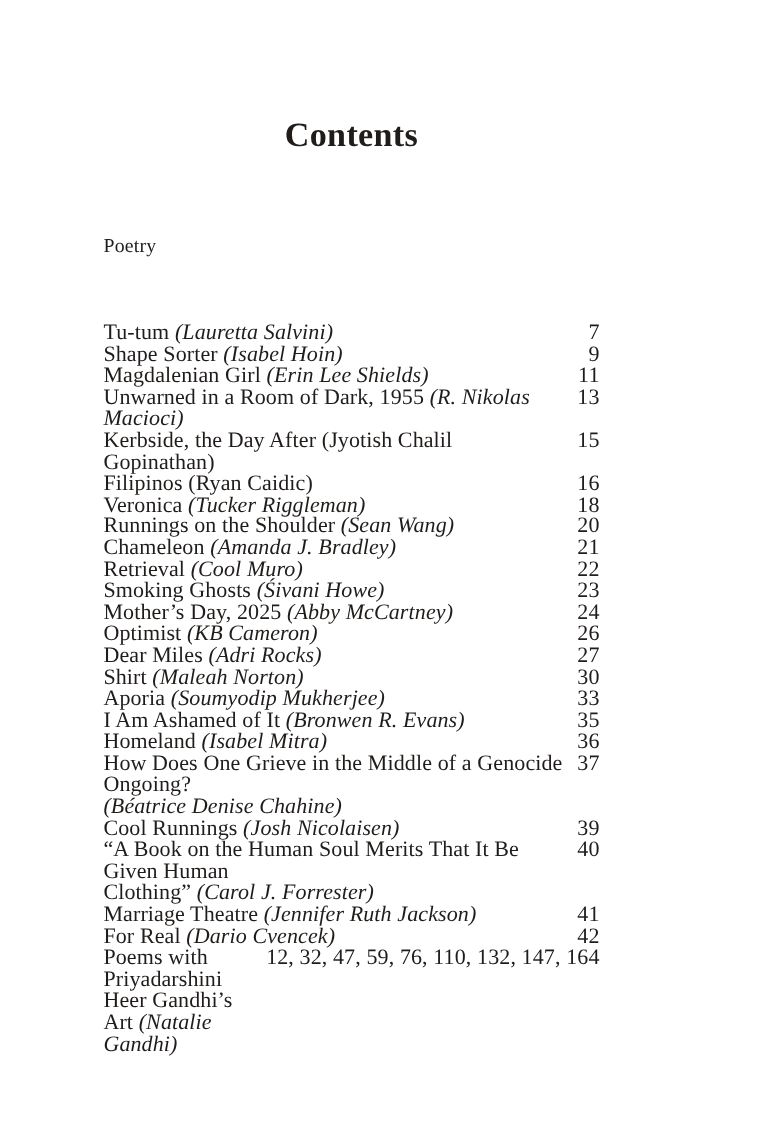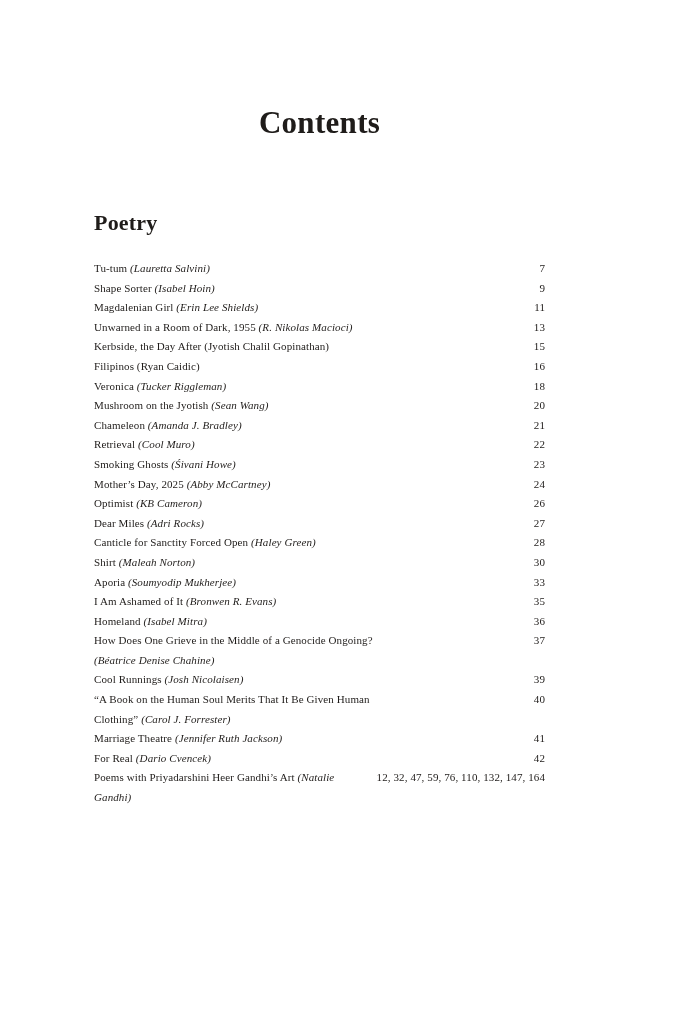--- a/index.html
+++ b/index.html
@@ -24,28 +24,28 @@
     margin: 0;
     padding-top: 103px;
     font-size: 31px;
     line-height: 40px;
     font-weight: 700;
     text-align: center;
     letter-spacing: 0.3px;
   }
   .section-heading {
     margin: 66px 0 0 0;
-    font-size: 22px;
+    font-size: 18px;
     line-height: 28px;
-    font-weight: 700;
+    font-weight: 400;
     letter-spacing: 0.2px;
   }
   .toc-list {
-    margin-top: 22px;
-    font-size: 11px;
+    margin-top: 56px;
+    font-size: 20px;
     line-height: 19.6px;
     letter-spacing: 0.1px;
   }
   .toc-entry {
     display: flex;
     justify-content: space-between;
     align-items: baseline;
     gap: 12px;
   }
   .entry-title {
@@ -91,21 +91,21 @@
       </div>
       <div class="toc-entry">
         <span class="entry-title"><span>Filipinos (Ryan Caidic)</span></span>
         <span class="entry-page">16</span>
       </div>
       <div class="toc-entry">
         <span class="entry-title"><span>Veronica </span><span class="it">(Tucker Riggleman)</span></span>
         <span class="entry-page">18</span>
       </div>
       <div class="toc-entry">
-        <span class="entry-title"><span>Mushroom on the Jyotish </span><span class="it">(Sean Wang)</span></span>
+        <span class="entry-title"><span>Runnings on the Shoulder </span><span class="it">(Sean Wang)</span></span>
         <span class="entry-page">20</span>
       </div>
       <div class="toc-entry">
         <span class="entry-title"><span>Chameleon </span><span class="it">(Amanda J. Bradley)</span></span>
         <span class="entry-page">21</span>
       </div>
       <div class="toc-entry">
         <span class="entry-title"><span>Retrieval </span><span class="it">(Cool Muro)</span></span>
         <span class="entry-page">22</span>
       </div>
@@ -117,24 +117,20 @@
         <span class="entry-title"><span>Mother’s Day, 2025 </span><span class="it">(Abby McCartney)</span></span>
         <span class="entry-page">24</span>
       </div>
       <div class="toc-entry">
         <span class="entry-title"><span>Optimist </span><span class="it">(KB Cameron)</span></span>
         <span class="entry-page">26</span>
       </div>
       <div class="toc-entry">
         <span class="entry-title"><span>Dear Miles </span><span class="it">(Adri Rocks)</span></span>
         <span class="entry-page">27</span>
-      </div>
-      <div class="toc-entry">
-        <span class="entry-title"><span>Canticle for Sanctity Forced Open </span><span class="it">(Haley Green)</span></span>
-        <span class="entry-page">28</span>
       </div>
       <div class="toc-entry">
         <span class="entry-title"><span>Shirt </span><span class="it">(Maleah Norton)</span></span>
         <span class="entry-page">30</span>
       </div>
       <div class="toc-entry">
         <span class="entry-title"><span>Aporia </span><span class="it">(Soumyodip Mukherjee)</span></span>
         <span class="entry-page">33</span>
       </div>
       <div class="toc-entry">

